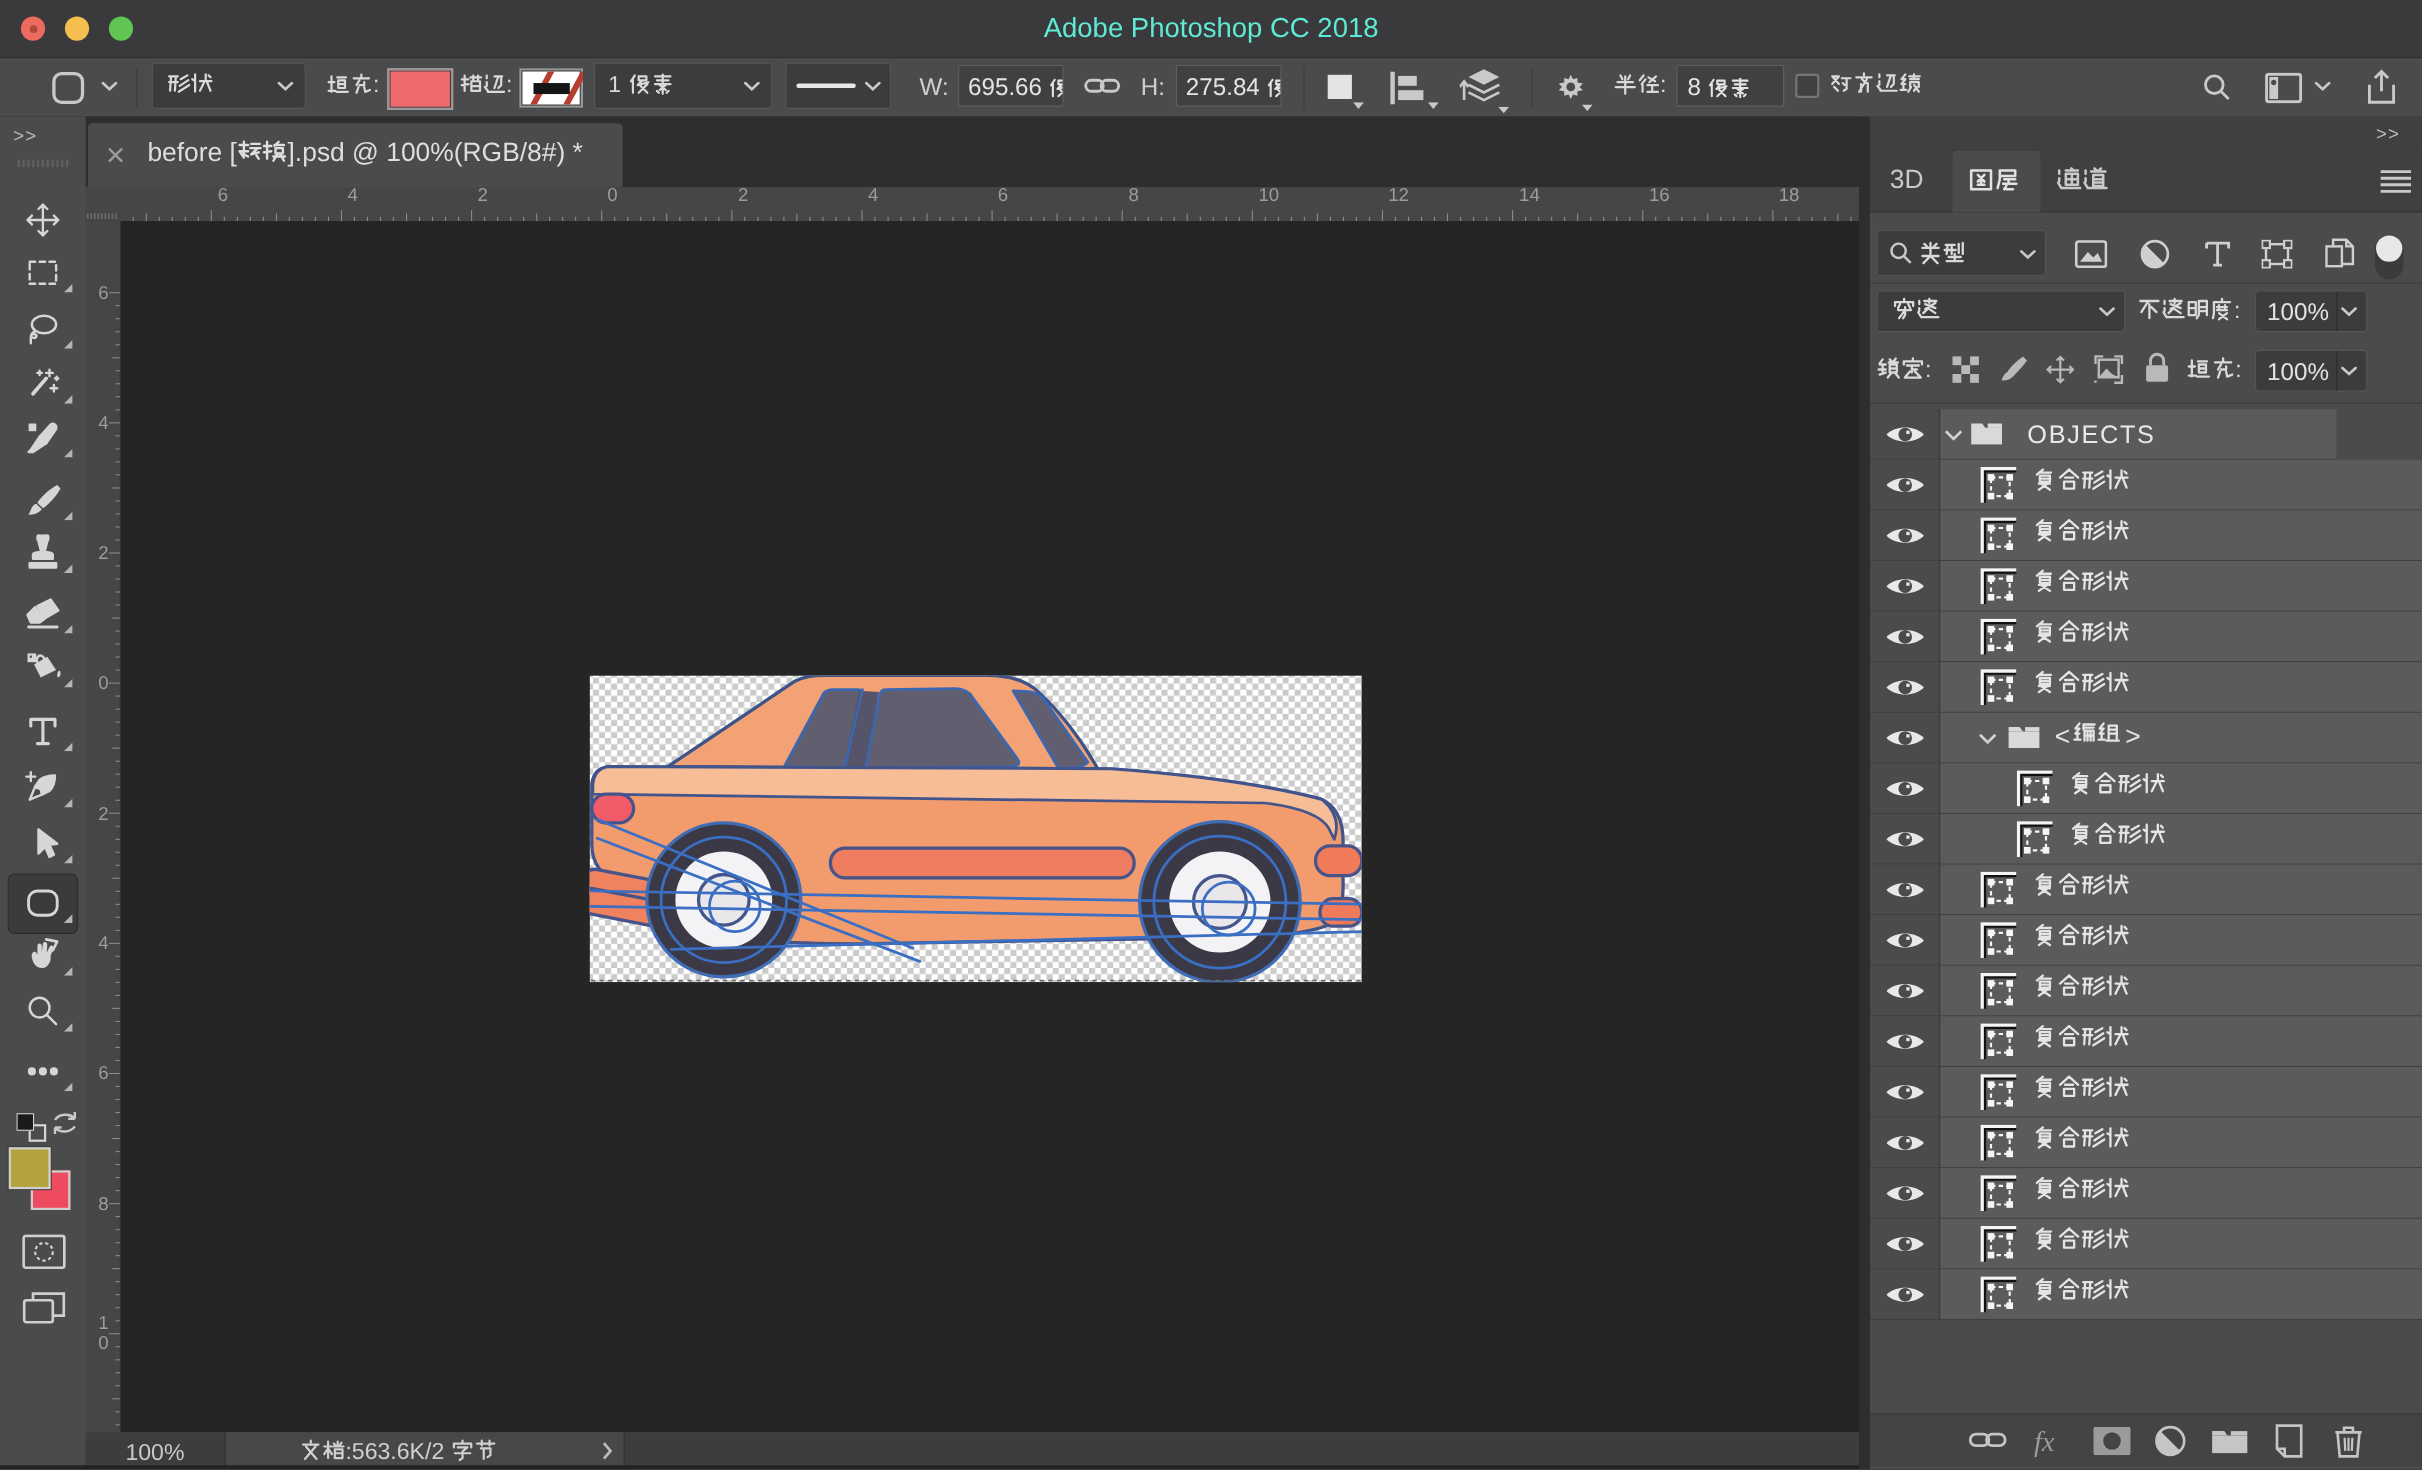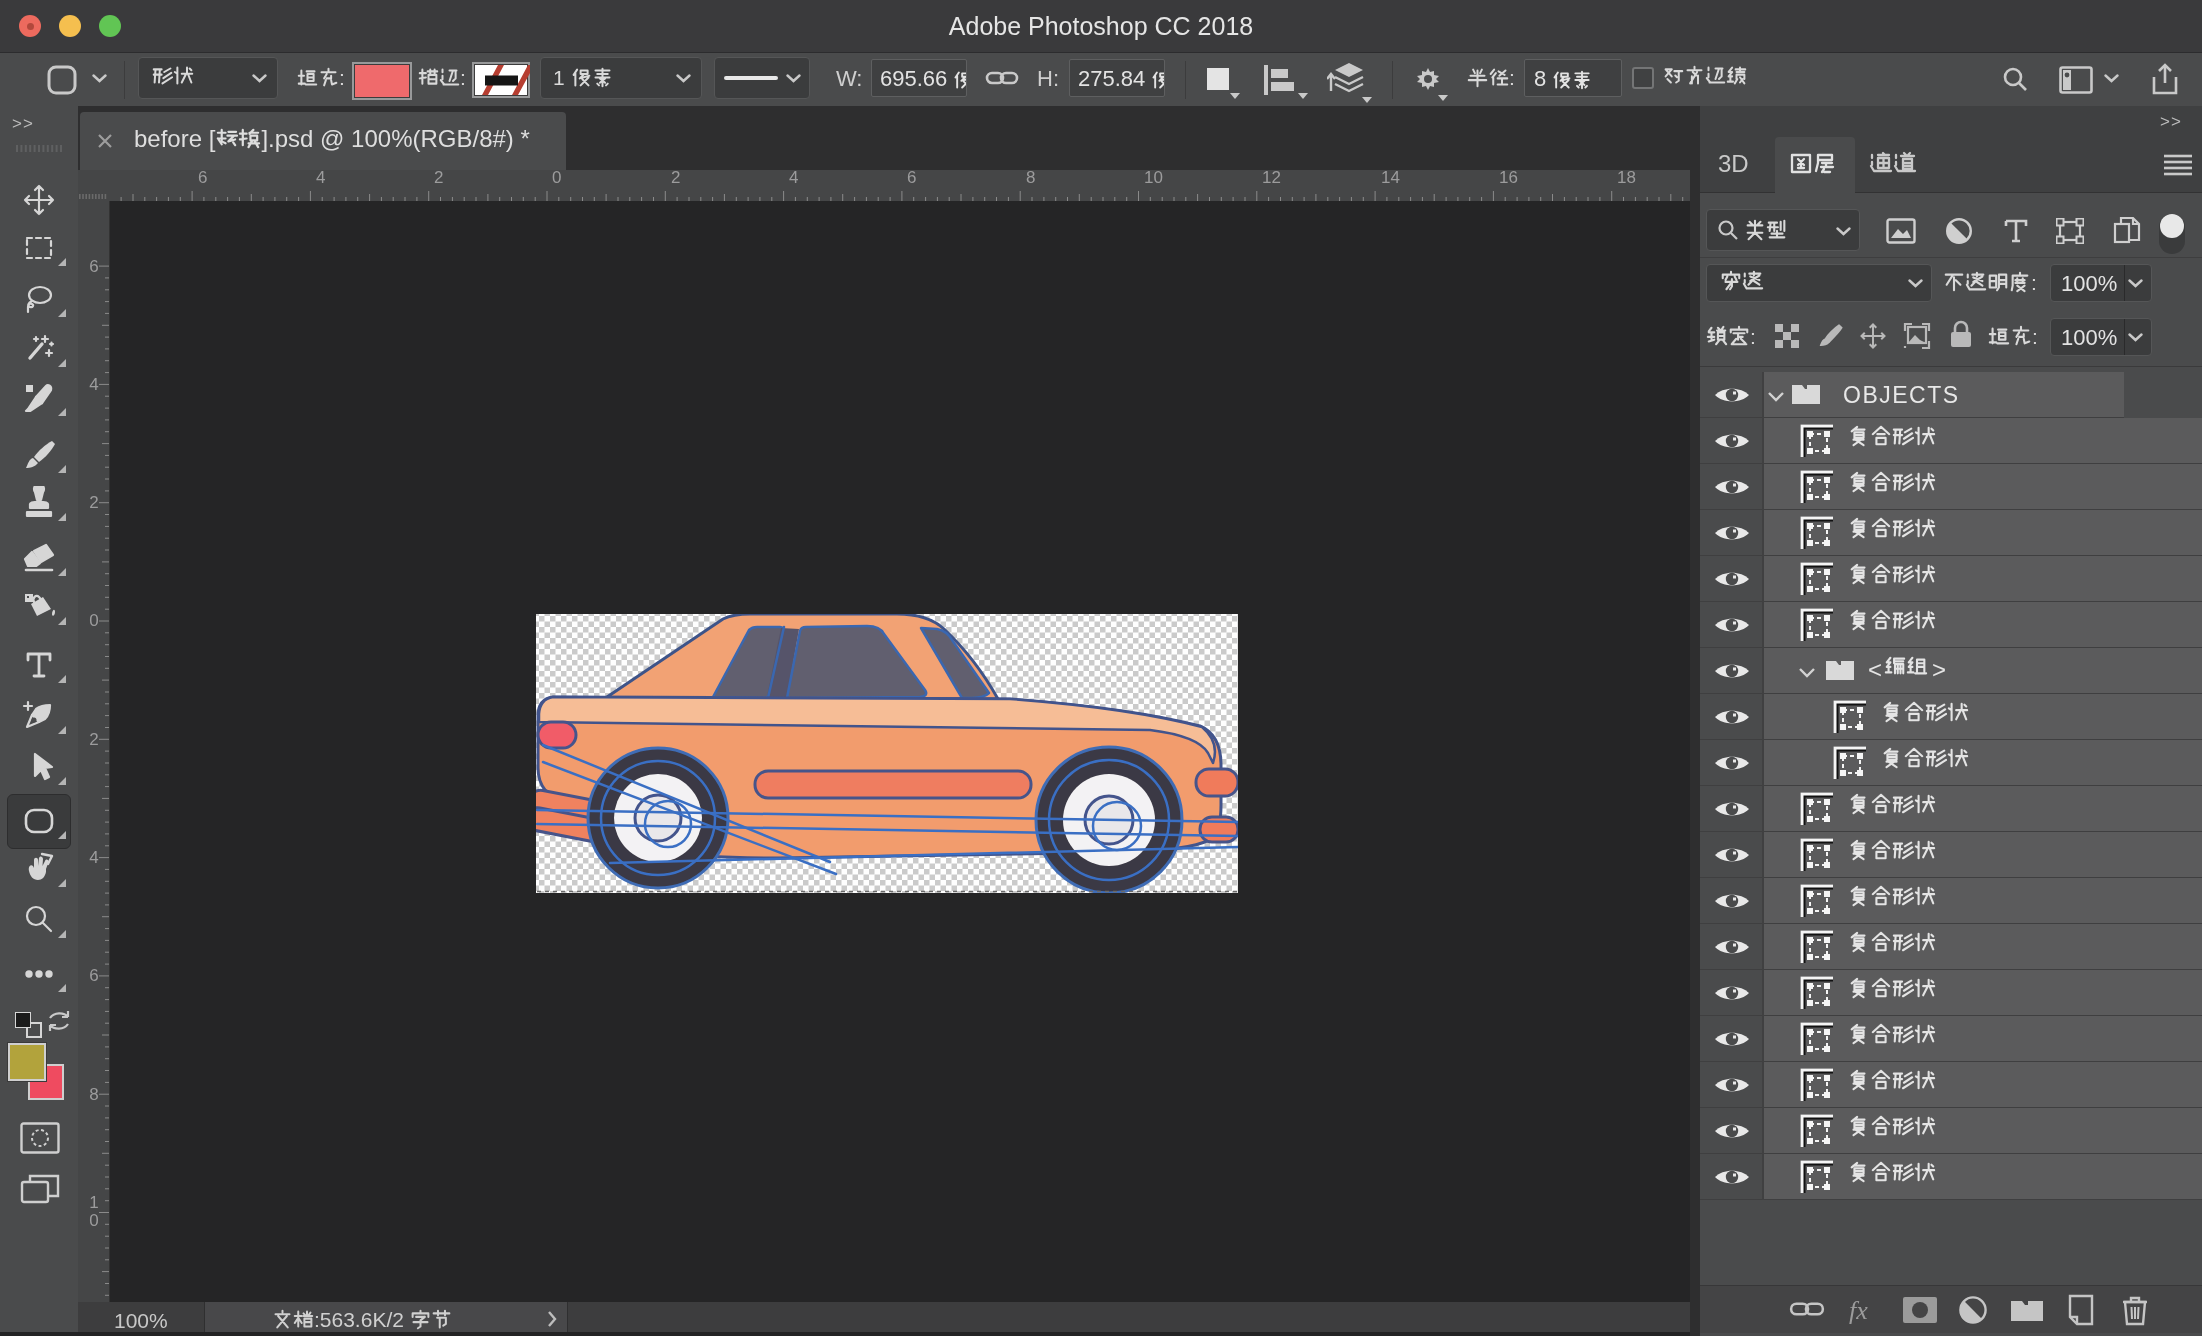--- a/index.html
+++ b/index.html
@@ -6,21 +6,21 @@
 .fld{position:absolute;background:#3b3c3d;border:1px solid #555657;border-radius:4px;box-sizing:border-box;}
 .txt{position:absolute;white-space:nowrap;line-height:1.2;}
 .abs svg,.txt svg{}
 </style></head><body>
 <div id="root">
 <div class="abs" style="left:0;top:0;width:2202px;height:52px;background:#3a3a3c;border-bottom:1px solid #2c2c2e"></div>
 <div class="abs" style="left:19px;top:15px;width:22px;height:22px;border-radius:50%;background:#ed6a5e"></div>
 <div class="abs" style="left:27px;top:23px;width:7px;height:7px;border-radius:50%;background:#b2483c"></div>
 <div class="abs" style="left:59px;top:15px;width:22px;height:22px;border-radius:50%;background:#f5bf4f"></div>
 <div class="abs" style="left:99px;top:15px;width:22px;height:22px;border-radius:50%;background:#61c554"></div>
-<div class="txt" style="left:0;top:11px;width:2202px;text-align:center;font-size:25px;color:#e5e5e5">Adobe Photoshop CC 2018</div>
+<div class="txt" style="left:0;top:11px;width:2202px;text-align:center;font-size:25px;color:#5eead4">Adobe Photoshop CC 2018</div>
 <div class="abs" style="left:0;top:53px;width:2202px;height:53px;background:#4a4b4c;border-bottom:1px solid #282829"></div>
 <svg class="abs" style="left:44px;top:62px;width:36px;height:36px" viewBox="0 0 36 36">
       <rect x="5" y="5" width="26" height="26" rx="7" fill="none" stroke="#c9c9c9" stroke-width="3"></rect>
     </svg>
 <svg class="abs" style="left:92px;top:74px;width:15px;height:9px" viewBox="0 0 15 9">
       <path d="M1.5 1.5 L7.5 7 L13.5 1.5" stroke="#c9c9c9" stroke-width="2.4" fill="none" stroke-linecap="round"></path>
     </svg>
 <div class="abs" style="left:124px;top:61px;width:1px;height:38px;background:#3c3c3d"></div>
 <div class="fld" style="left:138px;top:57px;width:140px;height:42px"></div>
 <div class="txt" style="left:152px;top:65px"><span style="letter-spacing:0"><svg style="display:inline-block;width:21px;height:21px;vertical-align:-3px" viewBox="0 0 24 24">

